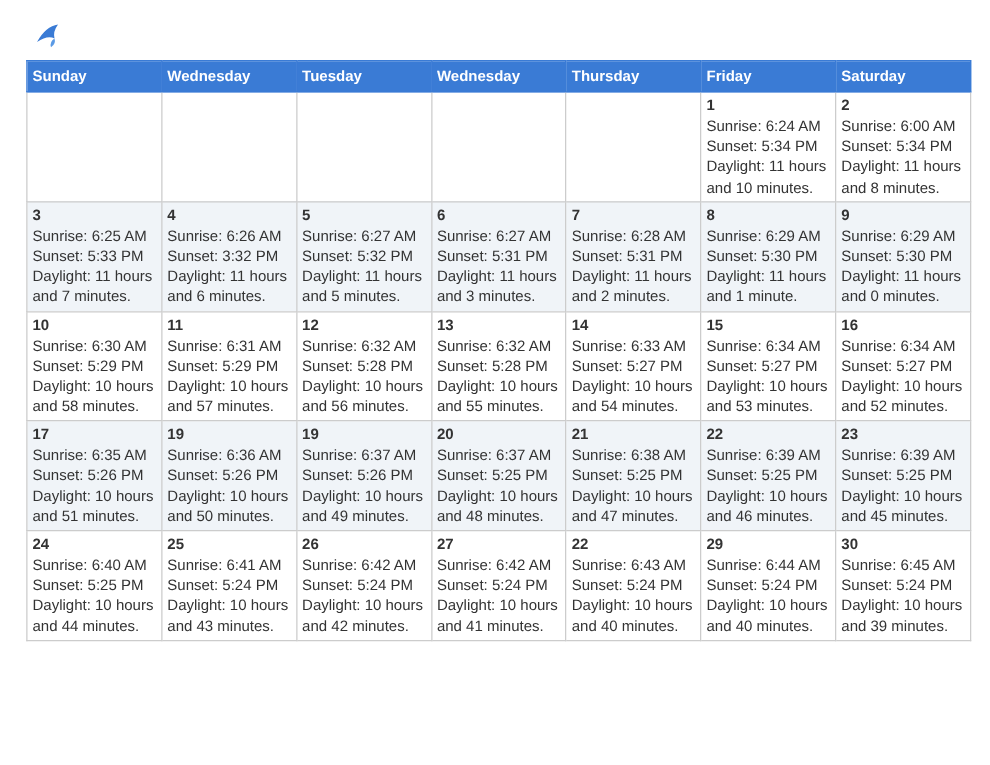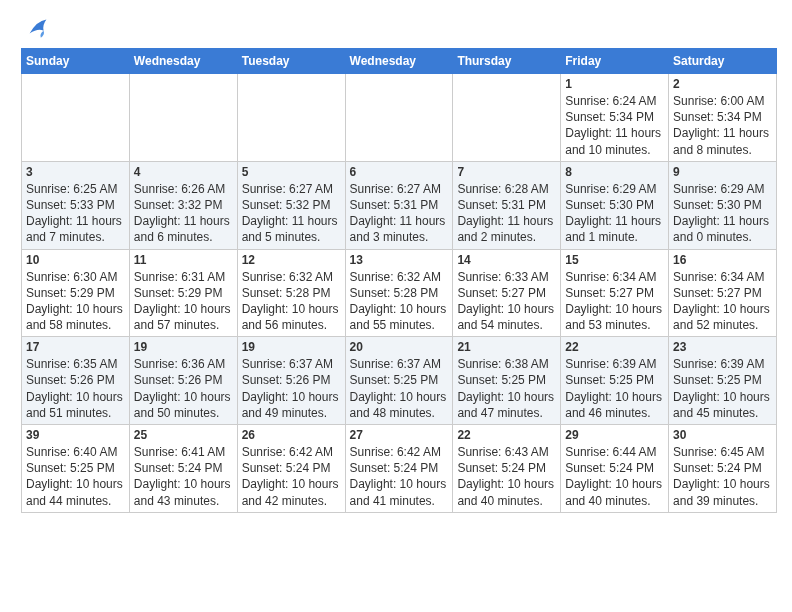--- a/index.html
+++ b/index.html
@@ -277,21 +277,21 @@
           </td>
           <td>
             <span class="day-number">23</span>
             <div class="day-info">Sunrise: 6:39 AM
 Sunset: 5:25 PM
 Daylight: 10 hours and 45 minutes.</div>
           </td>
         </tr>
         <tr>
           <td>
-            <span class="day-number">39</span>
+            <span class="day-number">24</span>
             <div class="day-info">Sunrise: 6:40 AM
 Sunset: 5:25 PM
 Daylight: 10 hours and 44 minutes.</div>
           </td>
           <td>
             <span class="day-number">25</span>
             <div class="day-info">Sunrise: 6:41 AM
 Sunset: 5:24 PM
 Daylight: 10 hours and 43 minutes.</div>
           </td>

